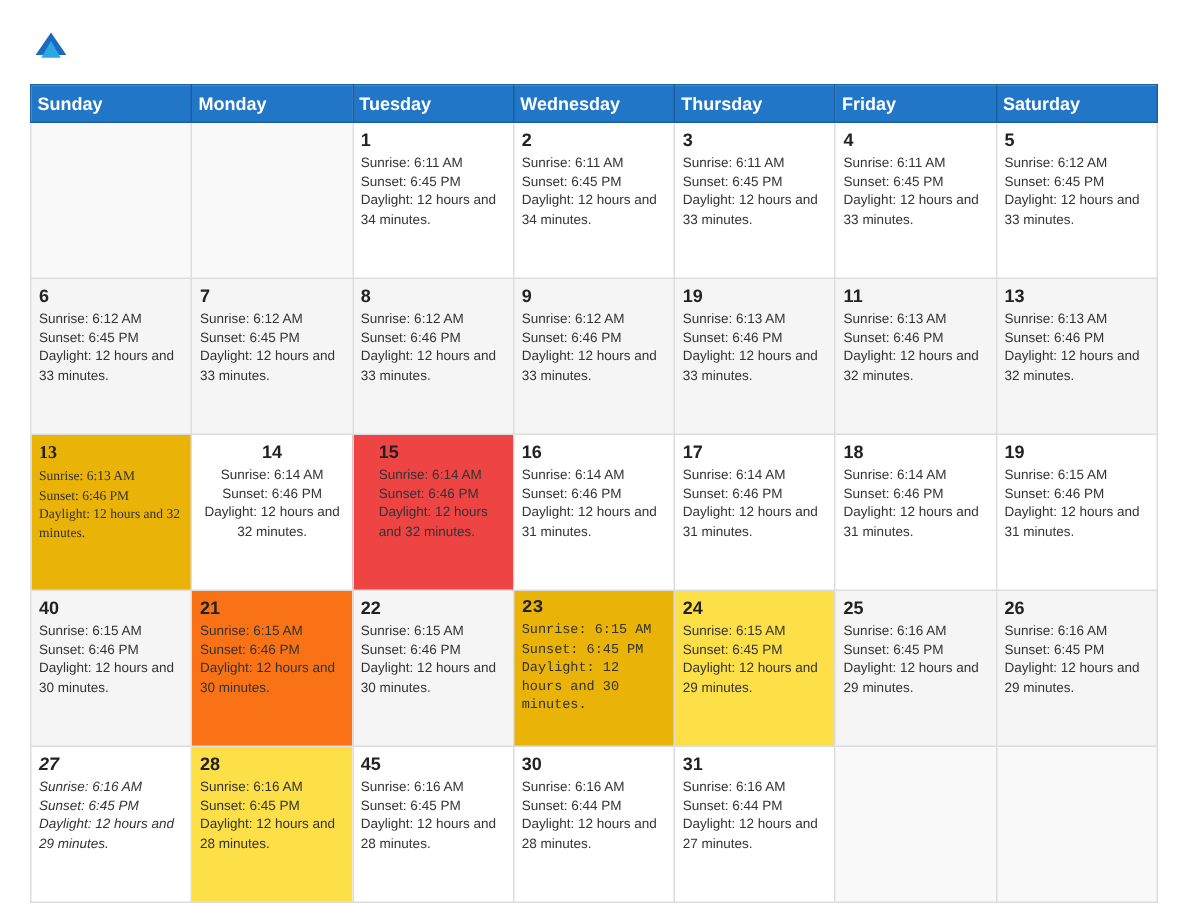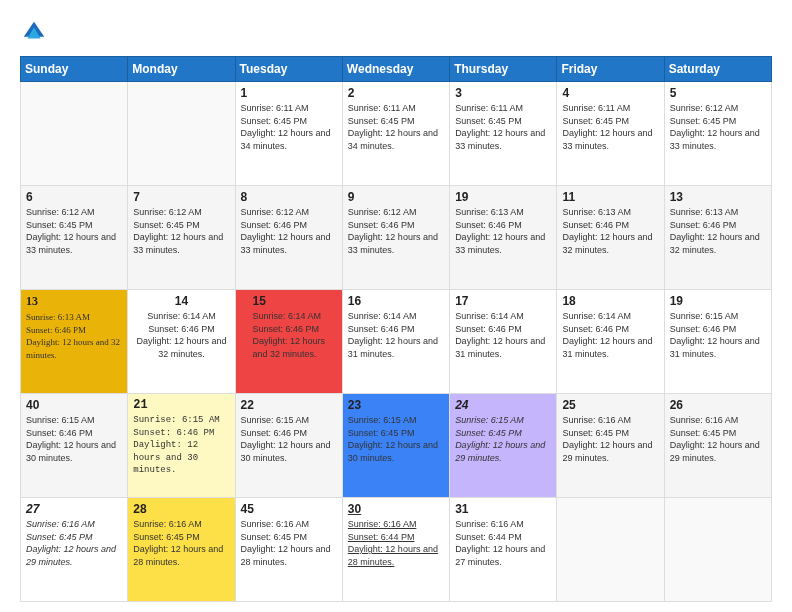--- a/index.html
+++ b/index.html
@@ -268,39 +268,39 @@
 Daylight: 12 hours and 31 minutes.</div>
           </td>
         </tr>
         <tr>
           <td style="background: rgb(245, 245, 245);">
             <span class="day-num">40</span>
             <div class="day-info" style="white-space: pre-line;">Sunrise: 6:15 AM
 Sunset: 6:46 PM
 Daylight: 12 hours and 30 minutes.</div>
           </td>
-          <td style="background: #fef9c3; font-family: Liberation Mono, monospace;">
+          <td style="background: #f97316;">
             <span class="day-num">21</span>
             <div class="day-info" style="white-space: pre-line;">Sunrise: 6:15 AM
 Sunset: 6:46 PM
 Daylight: 12 hours and 30 minutes.</div>
           </td>
           <td style="background: rgb(245, 245, 245);">
             <span class="day-num">22</span>
             <div class="day-info" style="white-space: pre-line;">Sunrise: 6:15 AM
 Sunset: 6:46 PM
 Daylight: 12 hours and 30 minutes.</div>
           </td>
-          <td style="background: #3b82f6;">
+          <td style="background: #eab308; font-family: Liberation Mono, monospace;">
             <span class="day-num">23</span>
             <div class="day-info" style="white-space: pre-line;">Sunrise: 6:15 AM
 Sunset: 6:45 PM
 Daylight: 12 hours and 30 minutes.</div>
           </td>
-          <td style="background: #c4b5fd; font-style: italic;">
+          <td style="background: #fde047;">
             <span class="day-num">24</span>
             <div class="day-info" style="white-space: pre-line;">Sunrise: 6:15 AM
 Sunset: 6:45 PM
 Daylight: 12 hours and 29 minutes.</div>
           </td>
           <td style="background: rgb(245, 245, 245);">
             <span class="day-num">25</span>
             <div class="day-info" style="white-space: pre-line;">Sunrise: 6:16 AM
 Sunset: 6:45 PM
 Daylight: 12 hours and 29 minutes.</div>
@@ -324,21 +324,21 @@
             <div class="day-info" style="white-space: pre-line;">Sunrise: 6:16 AM
 Sunset: 6:45 PM
 Daylight: 12 hours and 28 minutes.</div>
           </td>
           <td style="background: rgb(255, 255, 255);">
             <span class="day-num">45</span>
             <div class="day-info" style="white-space: pre-line;">Sunrise: 6:16 AM
 Sunset: 6:45 PM
 Daylight: 12 hours and 28 minutes.</div>
           </td>
-          <td style="background: rgb(255, 255, 255); text-decoration: underline;">
+          <td style="background: rgb(255, 255, 255);">
             <span class="day-num">30</span>
             <div class="day-info" style="white-space: pre-line;">Sunrise: 6:16 AM
 Sunset: 6:44 PM
 Daylight: 12 hours and 28 minutes.</div>
           </td>
           <td style="background: rgb(255, 255, 255);">
             <span class="day-num">31</span>
             <div class="day-info" style="white-space: pre-line;">Sunrise: 6:16 AM
 Sunset: 6:44 PM
 Daylight: 12 hours and 27 minutes.</div>

